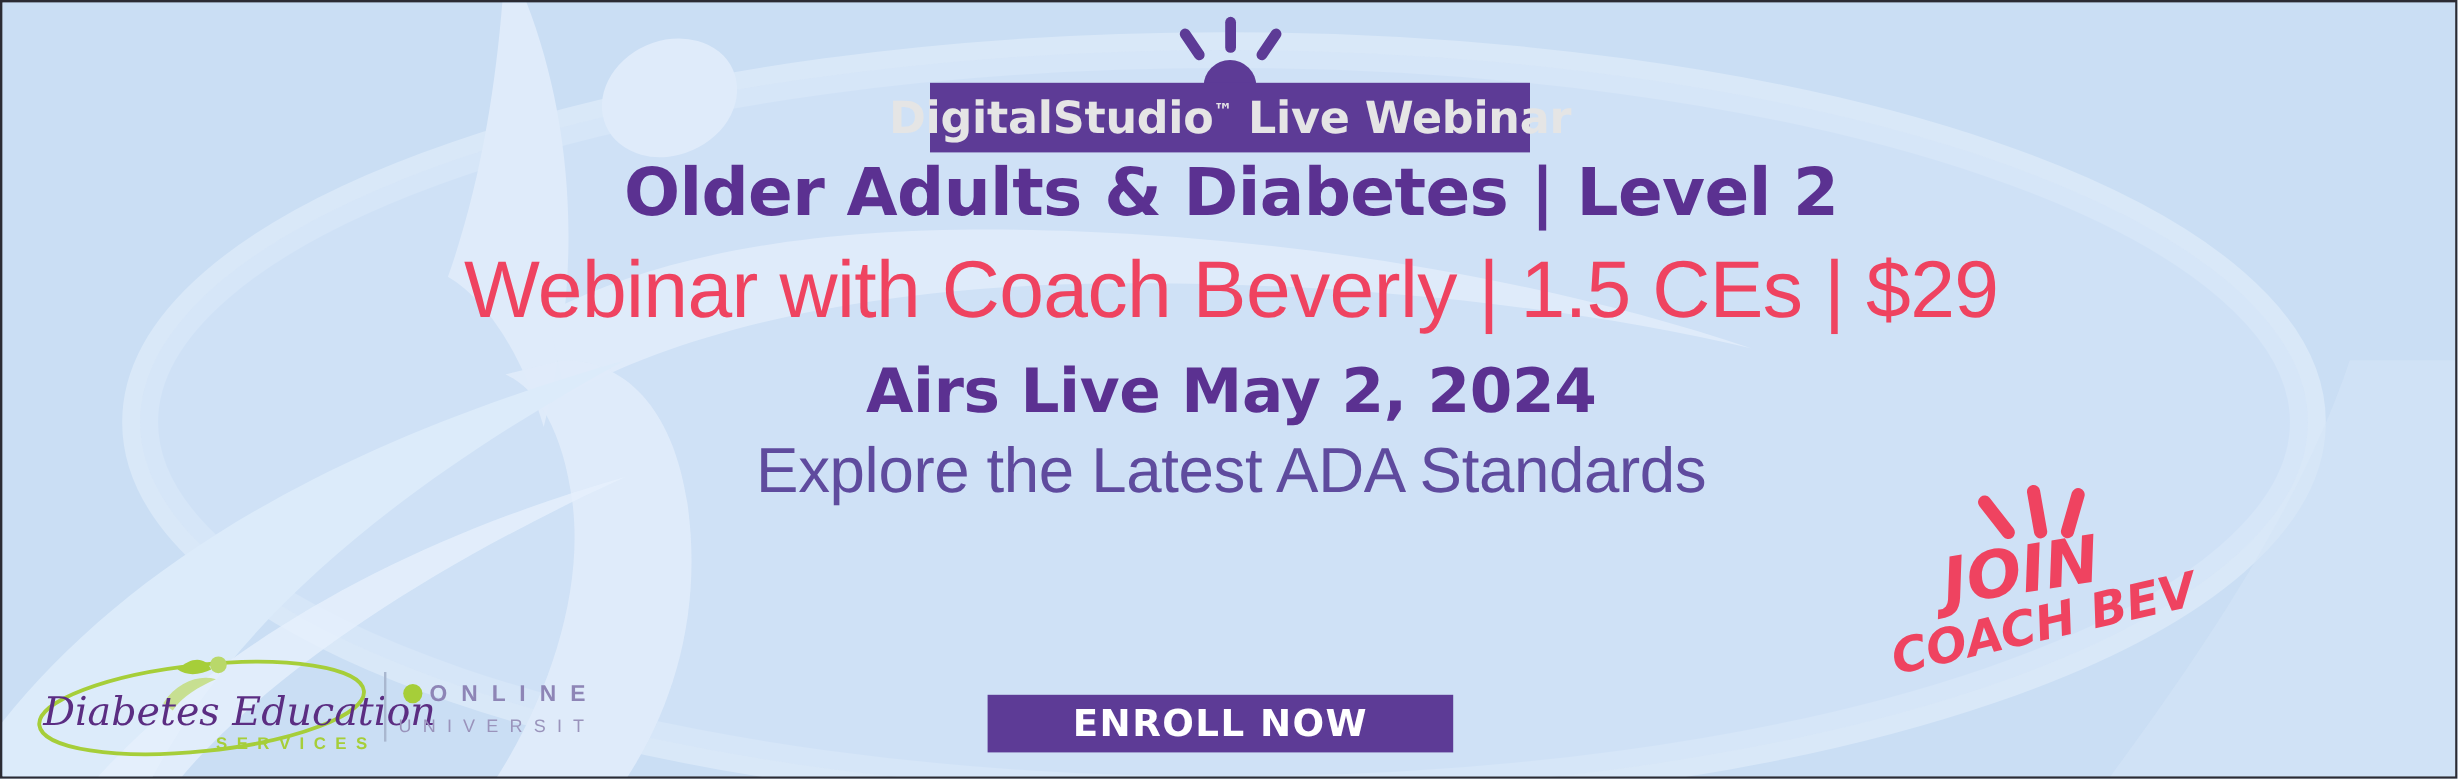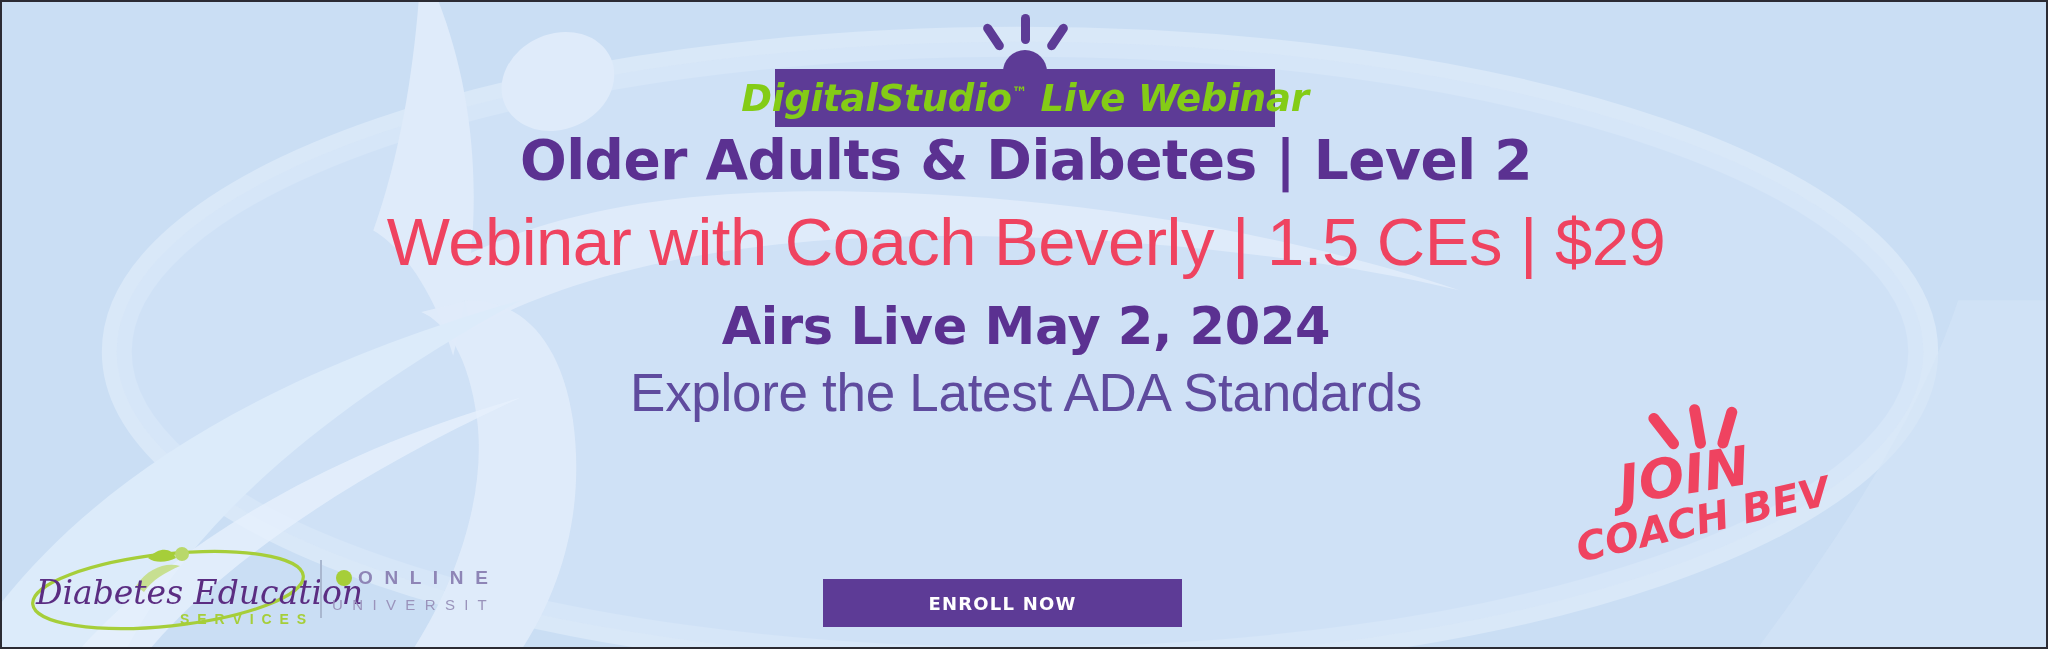--- a/index.html
+++ b/index.html
@@ -50,28 +50,27 @@
     top: 57px;
     width: 500px;
     height: 58px;
     background: #5d3b96;
     display: flex;
     align-items: center;
     justify-content: center;
     box-sizing: border-box;
   }
   .badge-text {
-    color: #84cc16;
+    color: #e5e5e5;
     font-size: 37px;
     font-weight: bold;
     letter-spacing: -0.2px;
     line-height: 1;
     white-space: nowrap;
     font-family: "DejaVu Sans", sans-serif;
-    font-style: italic;
   }
   .badge-tm {
     font-size: 16px;
     vertical-align: super;
     font-weight: bold;
     letter-spacing: 0;
   }
 
   
   .content {
@@ -119,27 +118,27 @@
     margin-top: 10px;
     white-space: nowrap;
     font-family: "Liberation Sans", sans-serif;
   }
 
   
   .enroll-btn {
     position: absolute;
     left: 821px;
     top: 577px;
-    width: 359px;
+    width: 388px;
     height: 48px;
     background: #5d3b96;
     color: #ffffff;
     border: none;
     font-family: "DejaVu Sans", sans-serif;
-    font-size: 18px;
+    font-size: 31px;
     font-weight: bold;
     letter-spacing: 1.2px;
     cursor: pointer;
     display: flex;
     align-items: center;
     justify-content: center;
     padding: 0;
   }
 
   

